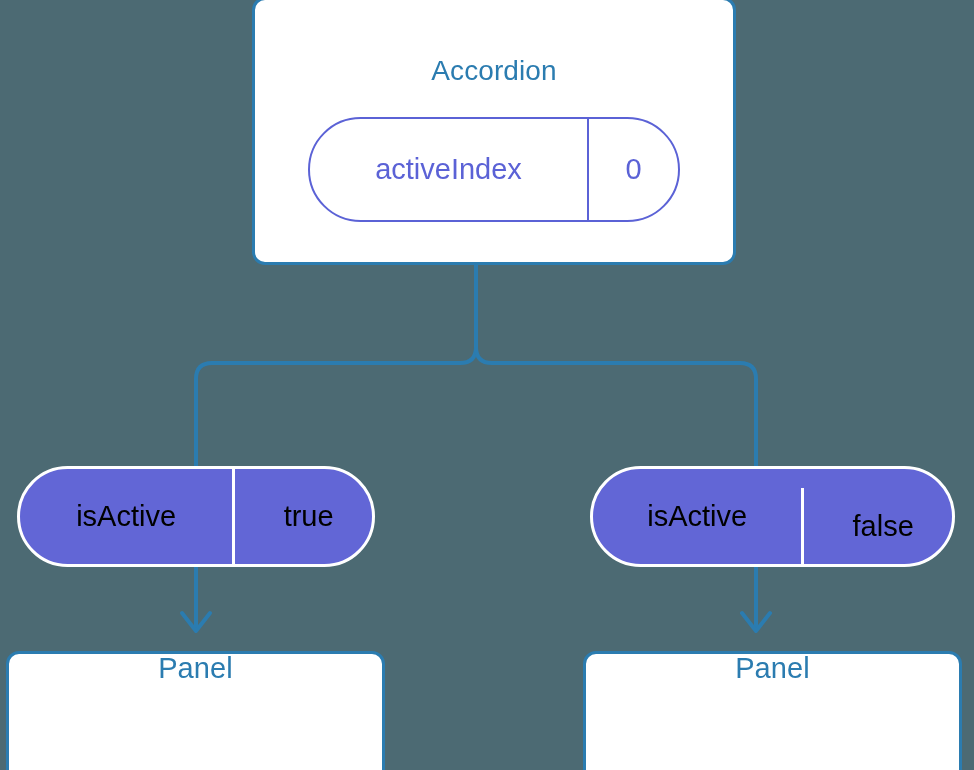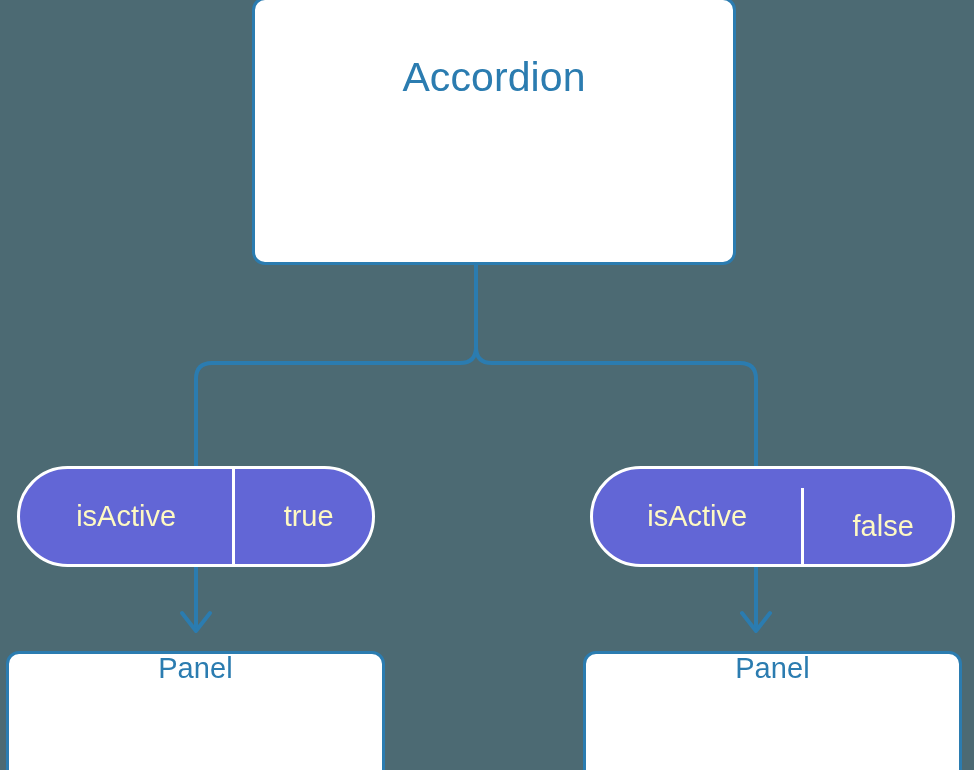--- a/index.html
+++ b/index.html
@@ -32,21 +32,21 @@
   .card {
     position: absolute;
     background: #ffffff;
     border: 3px solid #2b7cb0;
     border-radius: 13px;
     box-sizing: border-box;
     z-index: 2;
   }
   .card-title {
     color: #2b7cb0;
-    font-size: 41px;
+    font-size: 28px;
     line-height: 1;
     text-align: center;
     letter-spacing: 0.1px;
   }
   #accordion-card {
     left: 252px;
     top: -3px;
     width: 484px;
     height: 268px;
   }
@@ -104,21 +104,21 @@
   .pill--outline .pill-val {
     border-left: 2px solid #5b62d6;
   }
   
   .pill--filled {
     border: 3px solid #ffffff;
     background: #6266d6;
   }
   .pill--filled .pill-key,
   .pill--filled .pill-val {
-    color: #fef9c3;
+    color: #000000;
   }
   .pill--filled .pill-val {
     border-left: 3px solid #ffffff;
     padding-left: 10px;
   }
   #state-activeindex {
     left: 308px;
     top: 117px;
     width: 372px;
     height: 105px;
@@ -158,20 +158,24 @@
     <path d="M 182 613 L 196 631 L 210 613" fill="none" stroke="#2b7cb0" stroke-width="4" stroke-linecap="round" stroke-linejoin="round"></path>
 
     <path d="M 756 567 L 756 630" fill="none" stroke="#2b7cb0" stroke-width="4"></path>
     <path d="M 742 613 L 756 631 L 770 613" fill="none" stroke="#2b7cb0" stroke-width="4" stroke-linecap="round" stroke-linejoin="round"></path>
   </svg>
 
   <div class="card" id="accordion-card">
     <div class="card-title">Accordion</div>
   </div>
 
+  <div class="pill pill--outline" id="state-activeindex">
+    <div class="pill-key">activeIndex</div>
+    <div class="pill-val">0</div>
+  </div>
 
   <div class="pill pill--filled" id="prop-isactive-left">
     <div class="pill-key">isActive</div>
     <div class="pill-val">true</div>
   </div>
 
   <div class="card panel-card" id="panel-left">
     <div class="card-title">Panel</div>
   </div>
 

